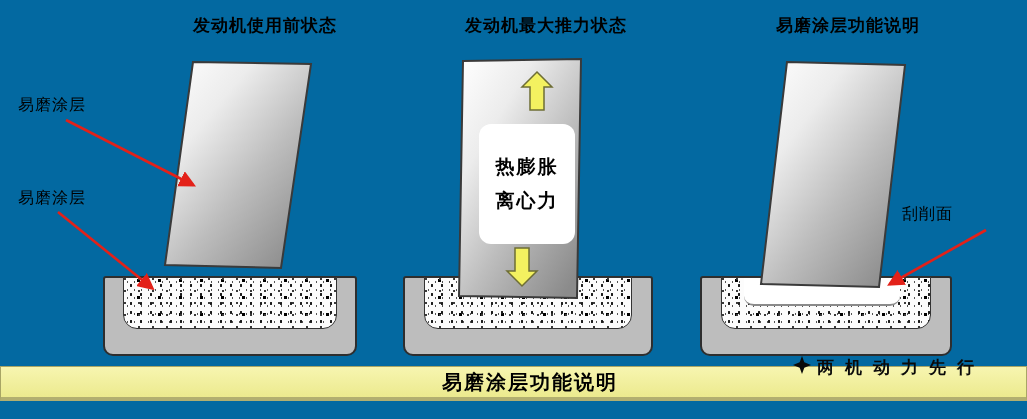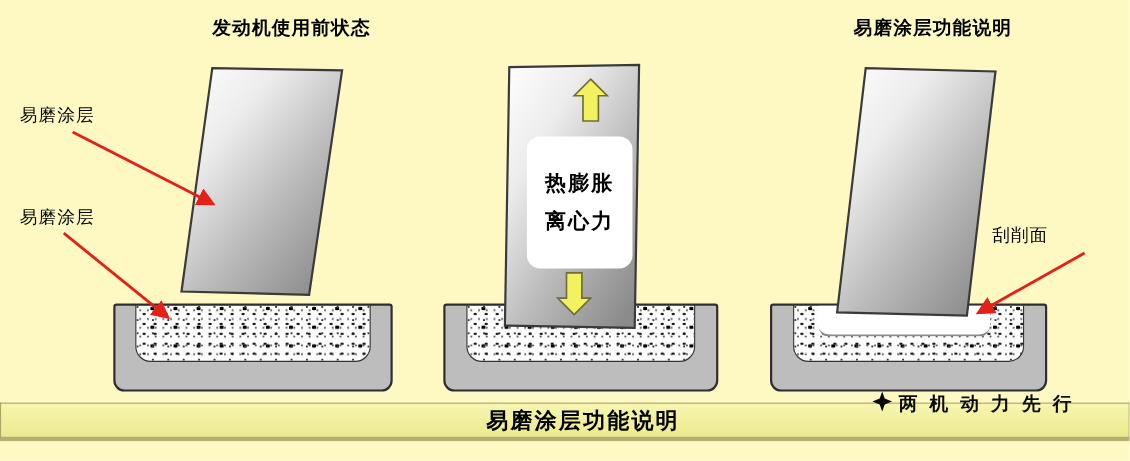--- a/index.html
+++ b/index.html
@@ -1,17 +1,17 @@
 <!DOCTYPE html>
 <html><head>
 <meta charset="utf-8">
 <style>
   html,body{margin:0;padding:0;background:#ffffff;}
   .canvas{
-    position:relative;width:1027px;height:419px;background:#fef9c3;overflow:hidden;
+    position:relative;width:1027px;height:419px;background:#0369a1;overflow:hidden;
     font-family:"Liberation Sans","DejaVu Sans",sans-serif;color:#000;
   }
   .title{position:absolute;top:14px;width:220px;text-align:center;font-size:17px;font-weight:bold;letter-spacing:1px;}
   .t1{left:155px}.t2{left:436px}.t3{left:738px}
   .callout{position:absolute;font-size:16px;letter-spacing:1px;}
   .c-blade{left:18px;top:95px}
   .c-coating{left:18px;top:188px}
   .c-scrape{left:902px;top:204px}
 
   .tray{position:absolute;height:80px;background:#bdbdbd;border:2px solid #2e2e2e;
@@ -70,20 +70,21 @@
     position:absolute;left:793px;top:356px;display:flex;align-items:flex-start;gap:6px;
     font-size:17px;font-weight:bold;color:#0a0a0a;letter-spacing:11px;white-space:nowrap;
   }
 </style>
 </head>
 <body>
 
 <div class="canvas">
 
   <div class="title t1">发动机使用前状态</div>
+  <div class="title t2">发动机最大推力状态</div>
   <div class="title t3">易磨涂层功能说明</div>
 
   <div class="callout c-blade">易磨涂层</div>
   <div class="callout c-coating">易磨涂层</div>
   <div class="callout c-scrape">刮削面</div>
 
   <div class="tray tray1"></div>
   <div class="tray tray2"></div>
   <div class="tray tray3"></div>
 

